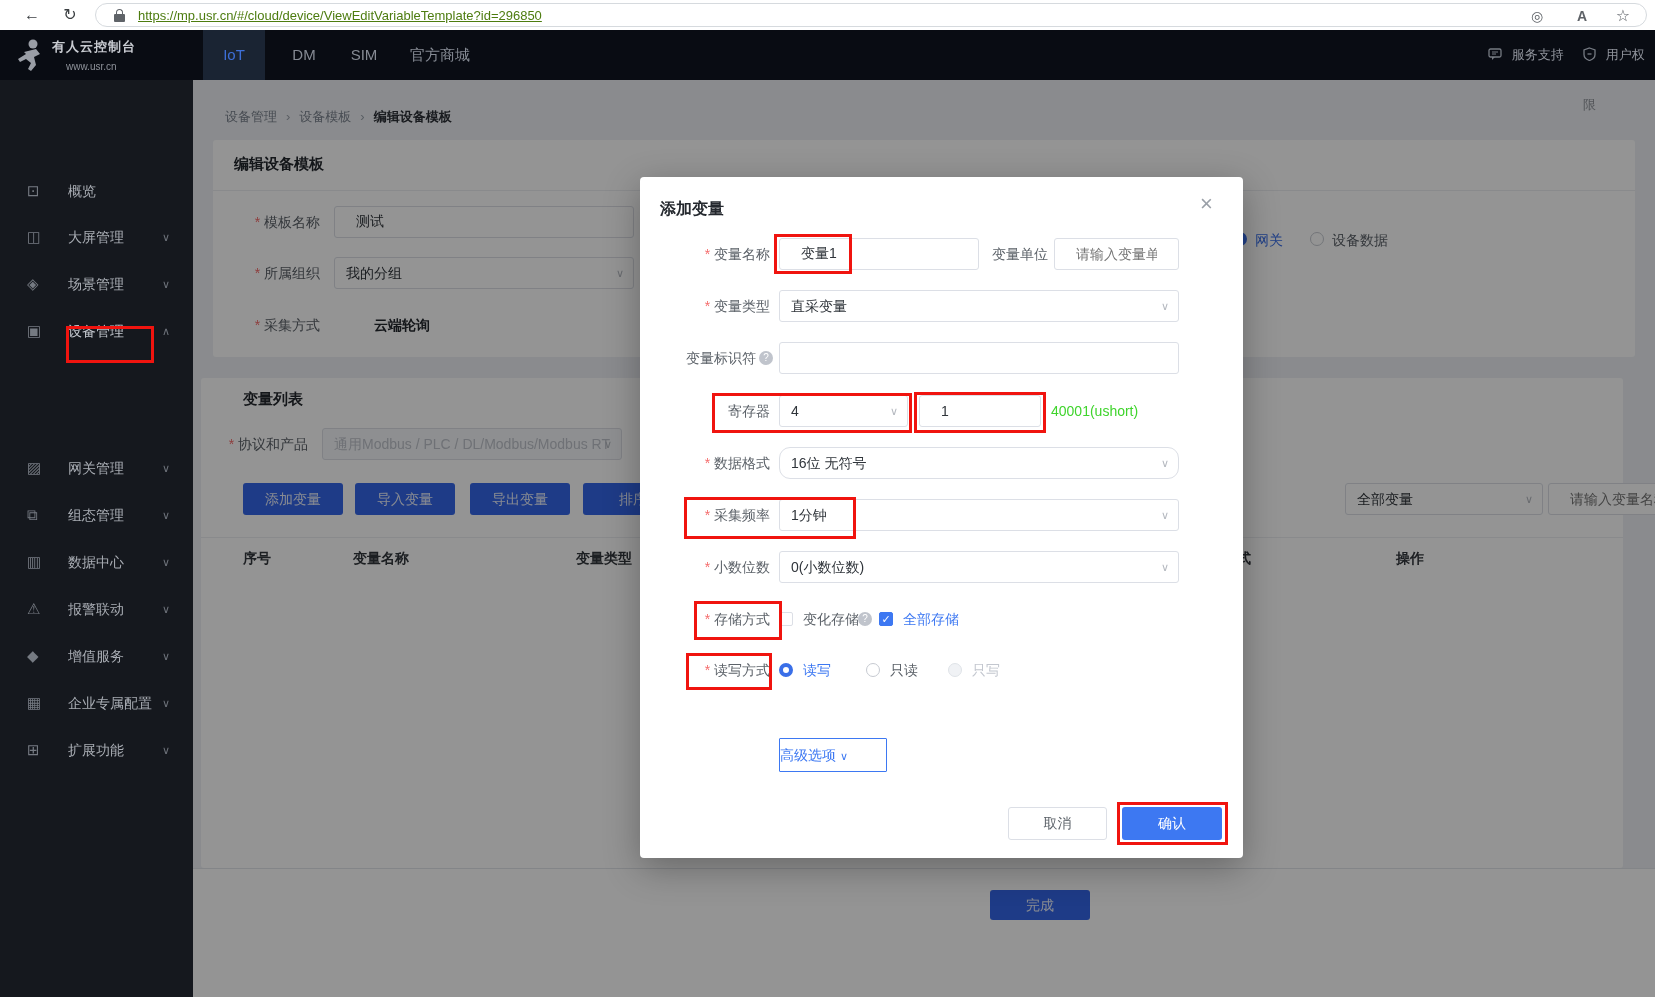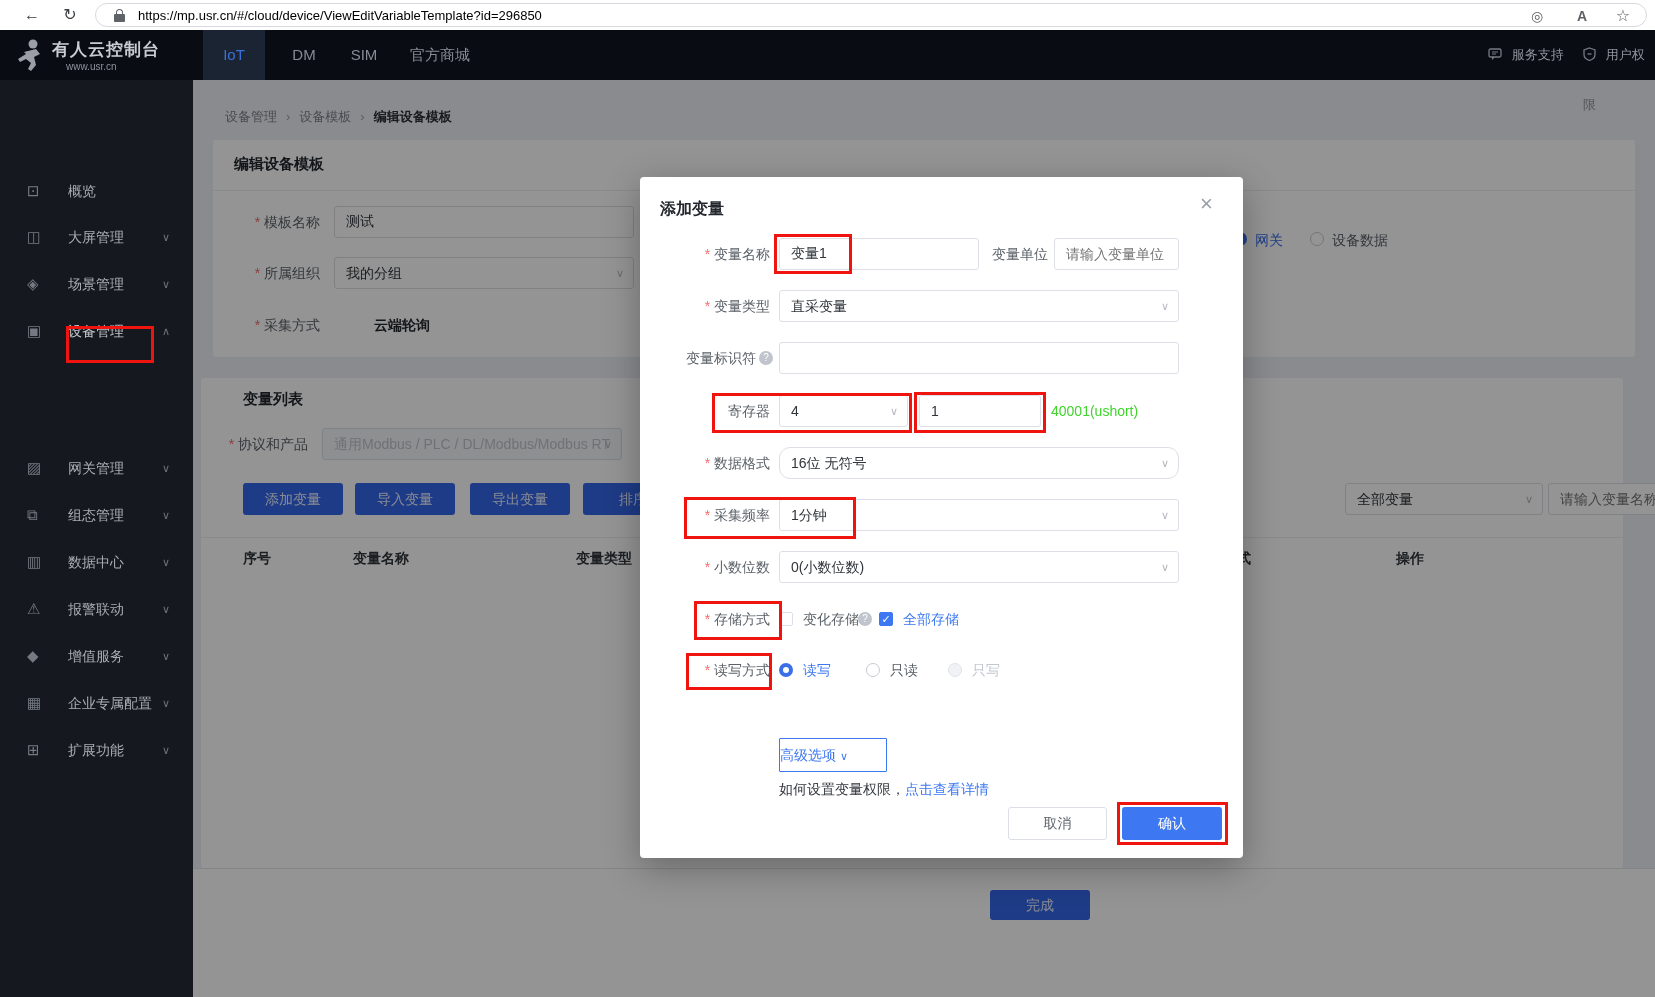--- a/index.html
+++ b/index.html
@@ -5,26 +5,26 @@
   html,body{margin:0;padding:0;background:#d9dbe0;}
   #screen{position:relative;width:1655px;height:997px;overflow:hidden;background:#eef0f4;
     font-family:"Liberation Sans","DejaVu Sans",sans-serif;-webkit-font-smoothing:antialiased;}
   
   .browser{position:absolute;left:0;top:0;width:1655px;height:30px;background:#fff;z-index:10;}
   .b-ico{position:absolute;top:0;height:30px;line-height:30px;color:#3c4043;font-size:16px;text-align:center;width:24px;cursor:pointer;}
   .urlbar{position:absolute;left:95px;top:3px;width:1552px;height:24px;border:1px solid #d6dade;border-radius:13px;background:#fff;box-sizing:border-box;}
   .lockwrap{position:absolute;left:18px;top:5px;width:11px;height:13px;}
   .lock-body{position:absolute;left:0;top:5px;width:11px;height:8px;background:#5f6368;border-radius:1px;}
   .lock-arc{position:absolute;left:2px;top:0;width:7px;height:8px;border:1.5px solid #5f6368;border-bottom:none;border-radius:4px 4px 0 0;box-sizing:border-box;}
-  .urltext{position:absolute;left:42px;top:4px;font-size:13px;color:#000000;white-space:nowrap;}
+  .urltext{position:absolute;left:42px;top:4px;font-size:13px;color:#4d7c0f;white-space:nowrap;text-decoration:underline;}
   .url-r-ico{position:absolute;top:0;height:22px;line-height:22px;color:#5f6368;font-size:14px;width:22px;text-align:center;cursor:pointer;}
   
   .navbar{position:absolute;left:0;top:30px;width:1655px;height:50px;background:#090c13;z-index:10;}
   .brand-ico{position:absolute;left:16px;top:8px;}
-  .brand-title{position:absolute;left:52px;top:8px;font-size:17px;font-weight:bold;color:#c9ccd2;letter-spacing:1px;}
+  .brand-title{position:absolute;left:52px;top:8px;font-size:13px;font-weight:bold;color:#c9ccd2;letter-spacing:1px;}
   .brand-sub{position:absolute;left:66px;top:31px;font-size:10px;color:#8e929a;}
   .tab{position:absolute;top:0;height:50px;line-height:50px;font-size:15px;color:#868b94;text-align:center;cursor:pointer;}
   .tab-iot{left:203px;width:62px;background:#1a2433;color:#3d6fd8;}
   .tab-dm{left:275px;width:58px;}
   .tab-sim{left:335px;width:58px;}
   .tab-mall{left:398px;width:84px;}
   .nav-right{position:absolute;top:0;height:50px;line-height:50px;font-size:13px;color:#8f939b;cursor:pointer;}
   .nav-right .g{margin-right:6px;font-size:13px;color:#767b83;}
   
   .sidebar{position:absolute;left:0;top:80px;width:193px;height:917px;background:#15181e;z-index:10;}
@@ -40,21 +40,21 @@
   .breadcrumb .sep{margin:0 9px;color:#9aa1ab;}
   .breadcrumb .cur{color:#2b2f36;font-weight:bold;}
   .card{position:absolute;background:#fff;border-radius:3px;}
   .card1{left:20px;top:60px;width:1422px;height:217px;}
   .card2{left:8px;top:298px;width:1422px;height:490px;}
   .card-title{position:absolute;left:21px;top:15px;font-size:15px;font-weight:bold;color:#24282e;}
   .hr{position:absolute;left:0;width:1422px;height:1px;background:#eceef2;}
   .flabel{position:absolute;left:0;width:107px;text-align:right;font-size:14px;color:#5c6269;line-height:16px;}
   .req:before{content:"* ";color:#f56c6c;}
   .inp,.sel{position:absolute;height:32px;border:1px solid #dcdfe6;border-radius:3px;background:#fff;box-sizing:border-box;font-size:14px;color:#2f343a;}
-  .inp{padding:0 11px;font-family:"Liberation Sans","DejaVu Sans",sans-serif;outline:none;}
+  .inp{padding:0 21px;font-family:"Liberation Sans","DejaVu Sans",sans-serif;outline:none;}
   .sel{line-height:30px;padding:0 26px 0 11px;overflow:hidden;white-space:nowrap;cursor:pointer;}
   .sel .chev{position:absolute;right:9px;top:0;font-size:11px;color:#b4b8bf;line-height:30px;}
   .sel-dis{background:#f5f7fa;color:#bfc3cb;cursor:not-allowed;}
   .boldval{position:absolute;font-size:14px;font-weight:bold;color:#24282e;line-height:16px;margin-left:40px;}
   .radio{position:absolute;width:14px;height:14px;border:1px solid #c6cad1;border-radius:50%;background:#fff;box-sizing:border-box;cursor:pointer;}
   .radio-sel{border:4px solid #3a6fe8;}
   .radio-dis{background:#f0f2f5;border-color:#dfe3e8;cursor:not-allowed;}
   .rlabel{position:absolute;font-size:14px;color:#5c6269;line-height:16px;cursor:pointer;}
   .btn-blue{position:absolute;width:100px;height:32px;background:#3567e8;border-radius:3px;color:#e9eefb;font-size:14px;text-align:center;line-height:32px;cursor:pointer;}
   .th{position:absolute;font-size:14px;font-weight:bold;color:#33373d;line-height:16px;}
@@ -303,23 +303,20 @@
     <span class="radio radio-sel" style="left:139px;top:486px;"></span>
     <span class="m-inline link" style="left:163px;top:477px;">读写</span>
     <span class="radio" style="left:226px;top:486px;"></span>
     <span class="m-inline" style="left:250px;top:477px;">只读</span>
     <span class="radio radio-dis" style="left:308px;top:486px;"></span>
     <span class="m-inline" style="left:332px;top:477px;color:#c3c7cf;">只写</span>
 
     <div class="adv-btn">
       <span>高级选项</span><span class="chev">∨</span>
     </div>
-    <span class="m-inline" style="left:139px;top:596px;color:#33373d;">
-      <span>如何设置变量权限，</span><span class="link">点击查看详情</span>
-    </span>
 
     <span class="btn-cancel">取消</span>
     <span class="btn-confirm">确认</span>
   </div>
 
   <div class="anno" style="left:66px;top:326px;width:88px;height:37px;"></div>
   <div class="anno" style="left:774px;top:234px;width:78px;height:40px;"></div>
   <div class="anno" style="left:712px;top:393px;width:200px;height:40px;"></div>
   <div class="anno" style="left:914px;top:392px;width:132px;height:41px;"></div>
   <div class="anno" style="left:684px;top:497px;width:172px;height:42px;"></div>

